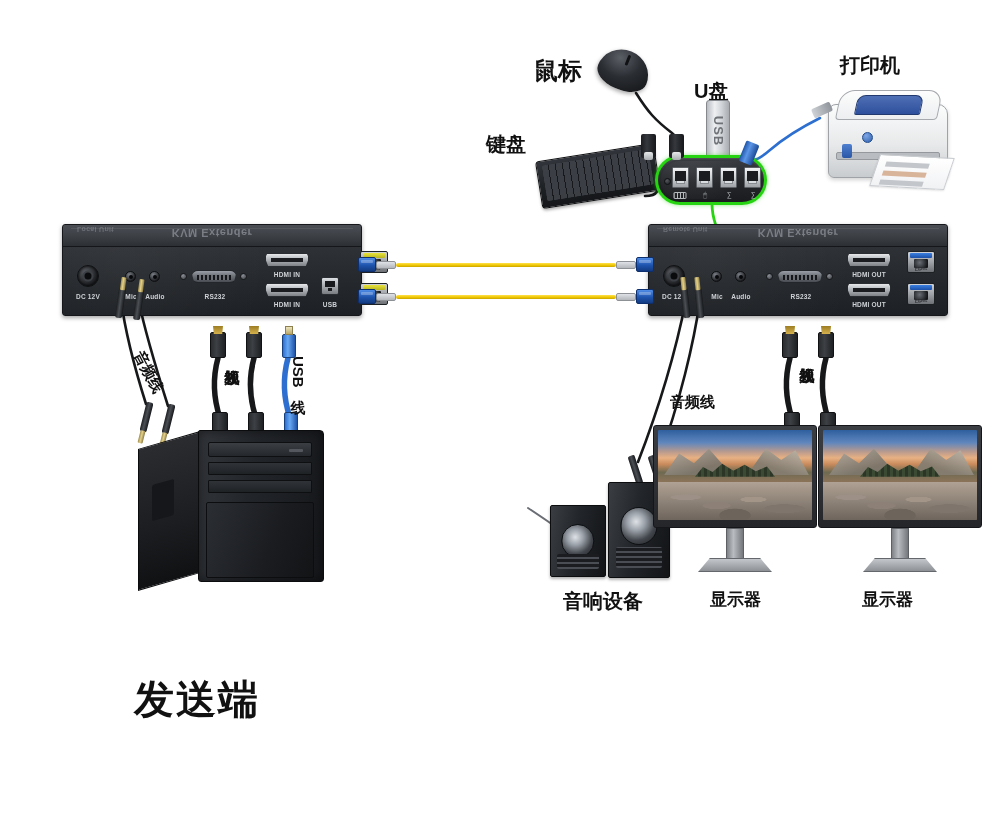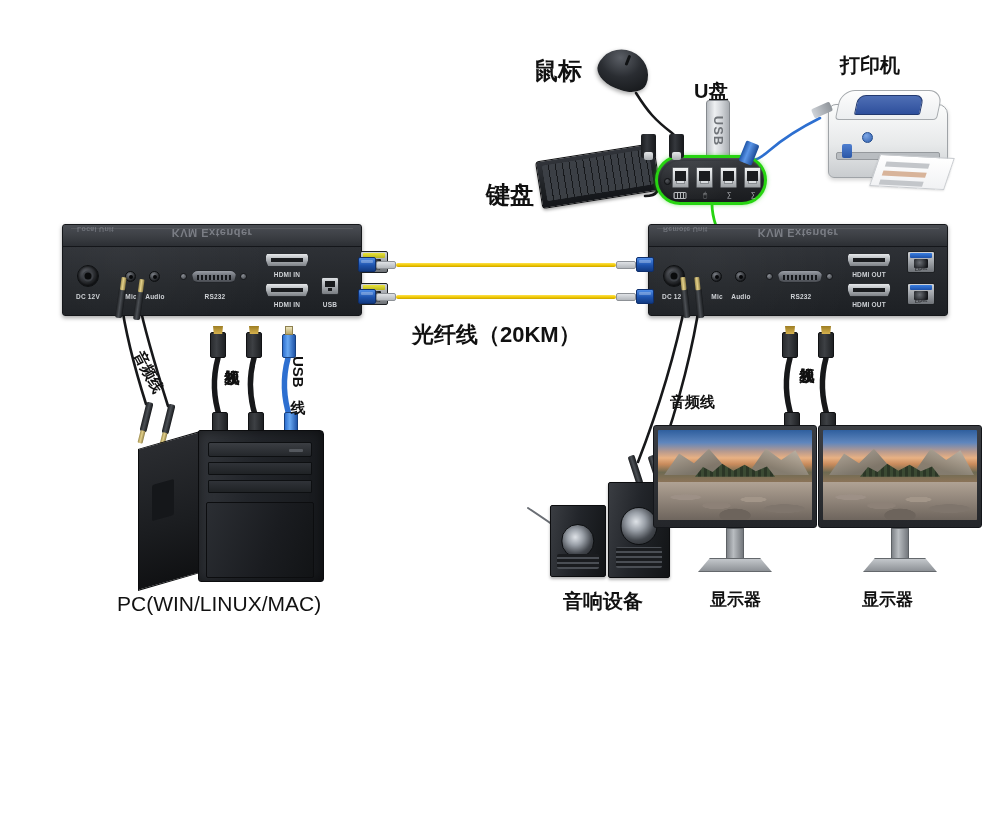--- a/index.html
+++ b/index.html
@@ -475,21 +475,21 @@
     <path d="M218,358 C212,380 214,400 220,418" stroke="#17181a" stroke-width="5.5" fill="none" stroke-linecap="round"></path>
     <path d="M254,358 C248,380 250,400 256,418" stroke="#17181a" stroke-width="5.5" fill="none" stroke-linecap="round"></path>
 
     <path d="M288,358 C282,380 284,400 290,418" stroke="#2d6fd0" stroke-width="5.5" fill="none" stroke-linecap="round"></path>
 
     <path d="M790,358 C784,380 786,400 792,418" stroke="#17181a" stroke-width="5.5" fill="none" stroke-linecap="round"></path>
     <path d="M826,358 C820,380 822,400 828,418" stroke="#17181a" stroke-width="5.5" fill="none" stroke-linecap="round"></path>
   </svg>
 
   <div class="lbl lbl-cn" style="left:534px; top:48px; font-size:24px;margin-top:7px;">鼠标</div>
-  <div class="lbl lbl-cn" style="left:486px; top:131px; font-size:24px;margin-top:48px;">键盘</div>
+  <div class="lbl lbl-cn" style="left:486px; top:131px; font-size:20px;">键盘</div>
   <div class="lbl lbl-cn" style="left:694px; top:78px; font-size:20px;">U盘</div>
   <div class="lbl lbl-cn" style="left:840px; top:52px; font-size:20px;">打印机</div>
 
   <div class="mouse" style="left:598px; top:50px;"></div>
 
   <div class="keyboard" style="left:538px; top:152px;">
     <div class="keys"></div>
   </div>
 
   <div class="udisk" style="left:706px; top:100px;">
@@ -632,21 +632,20 @@
     <div class="lc left" style="left:0;">
       <div class="boot"></div>
       <div class="body"></div>
     </div>
     <div class="lc right" style="right:0;">
       <div class="boot"></div>
       <div class="body"></div>
     </div>
   </div>
 
-  <div class="lbl lbl-cn" style="left:412px; top:320px; font-size:22px;">光纤线（20KM）</div>
 
   <div class="trs" style="left:117px; top:288px; transform:rotate(8deg);">
     <div class="pin" style="top:-11px;"></div>
   </div>
   <div class="trs" style="left:135px; top:290px; transform:rotate(8deg);">
     <div class="pin" style="top:-11px;"></div>
   </div>
 
   <div class="trs" style="left:143px; top:402px; transform:rotate(14deg);">
     <div class="pin" style="bottom:-12px;"></div>
@@ -681,21 +680,20 @@
 
   <div class="tower" style="left:138px; top:424px;">
     <div class="side"></div>
     <div class="vent"></div>
     <div class="front"></div>
     <div class="odd"></div>
     <div class="bay" style="top:38px;"></div>
     <div class="bay" style="top:56px;"></div>
     <div class="panel"></div>
   </div>
-  <div class="lbl" style="left:117px; top:592px; font-size:21px;">PC(WIN/LINUX/MAC)</div>
 
   <div class="trs" style="left:682px; top:288px; transform:rotate(-6deg);">
     <div class="pin" style="top:-11px;"></div>
   </div>
   <div class="trs" style="left:696px; top:288px; transform:rotate(-6deg);">
     <div class="pin" style="top:-11px;"></div>
   </div>
   <div class="trs" style="left:632px; top:455px; transform:rotate(-18deg);">
     <div class="pin" style="bottom:-12px;"></div>
   </div>
@@ -750,14 +748,15 @@
         <div class="peak2"></div>
         <div class="trees"></div>
         <div class="water"></div>
       </div>
     </div>
     <div class="stand-neck"></div>
     <div class="stand-base"></div>
   </div>
   <div class="lbl lbl-cn" style="left:862px; top:588px; font-size:17px;">显示器</div>
 
+  <div class="lbl lbl-cn" style="left:134px; top:672px; font-size:40px; letter-spacing:2px;">发送端</div>
 
 </div>
 
 </body></html>

